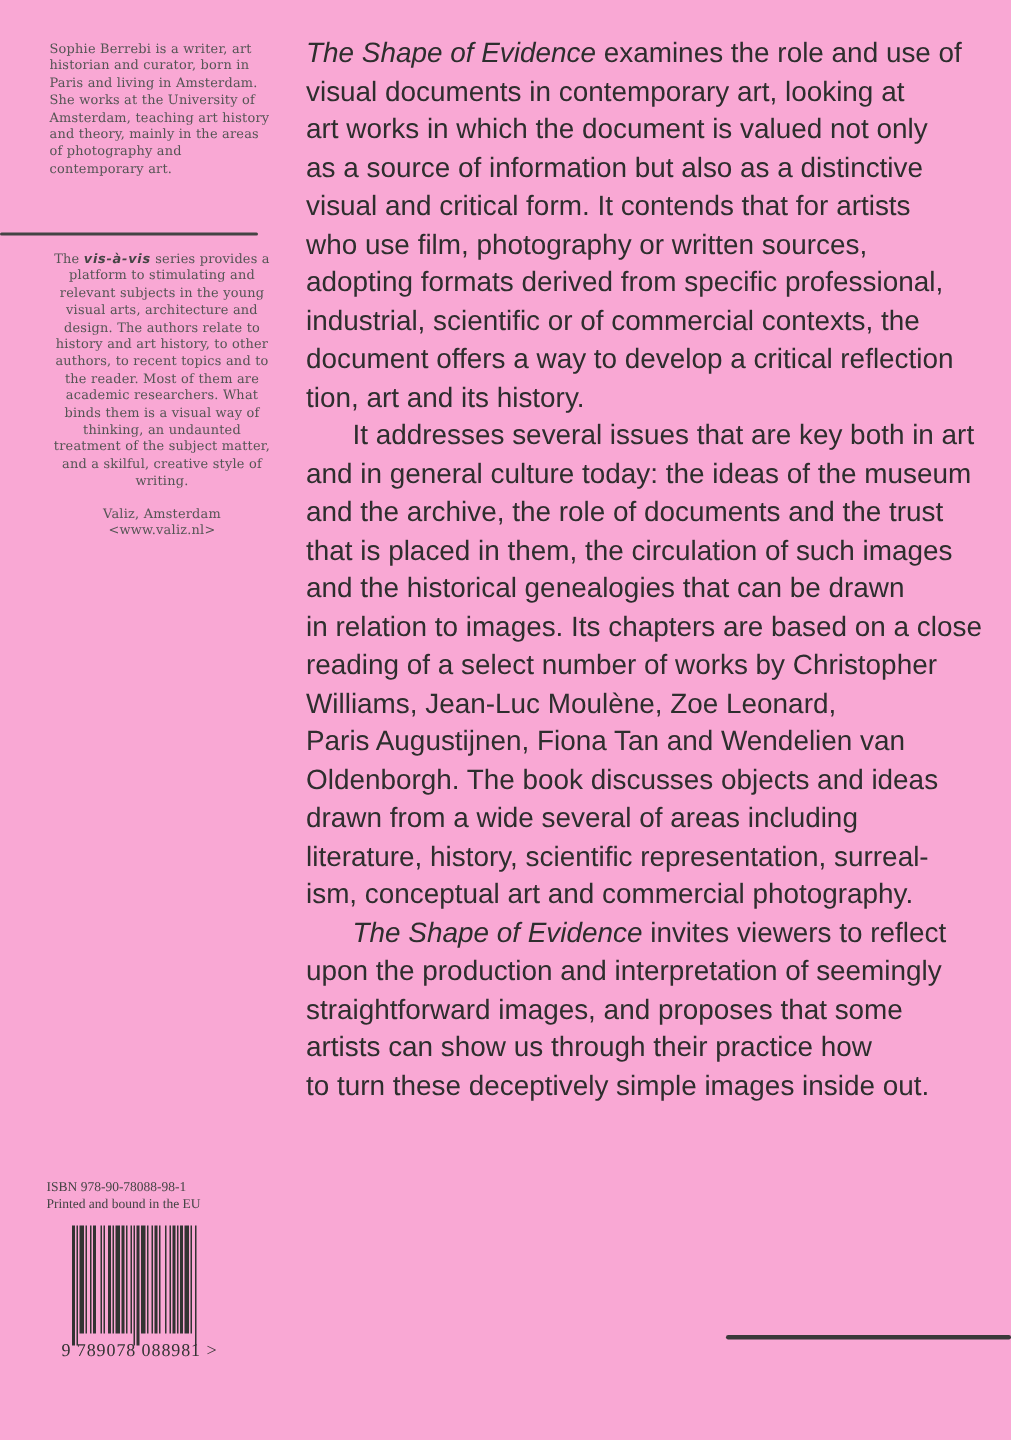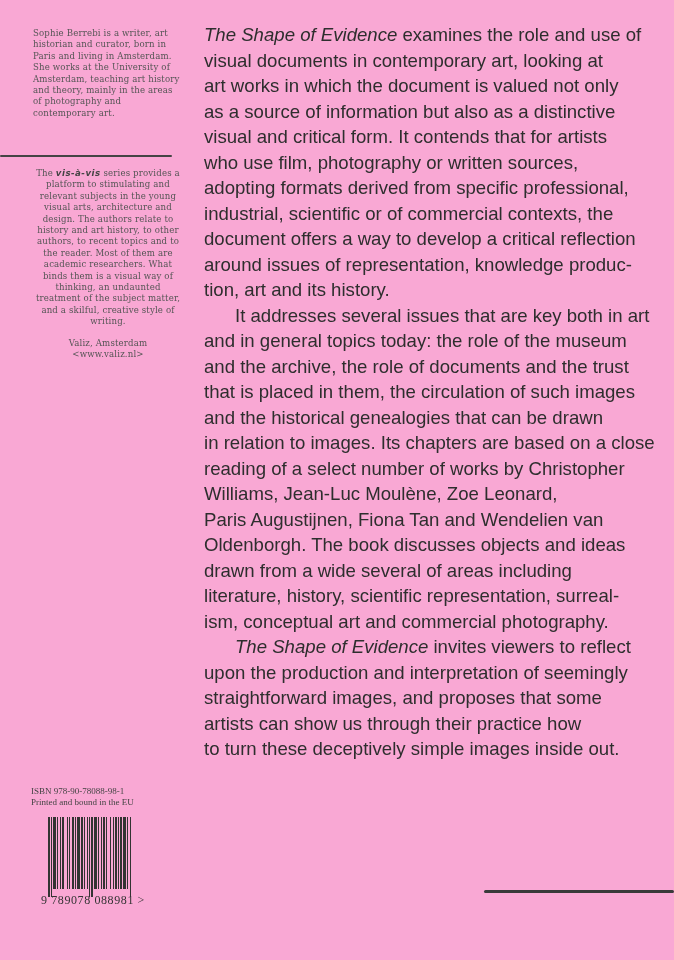--- a/index.html
+++ b/index.html
@@ -149,26 +149,25 @@
     <p>
       <span class="line"><em>The Shape of Evidence</em><span> examines the role and use of</span></span>
       <span class="line">visual documents in contemporary art, looking at</span>
       <span class="line">art works in which the document is valued not only</span>
       <span class="line">as a source of information but also as a distinctive</span>
       <span class="line">visual and critical form. It contends that for artists</span>
       <span class="line">who use film, photography or written sources,</span>
       <span class="line">adopting formats derived from specific professional,</span>
       <span class="line">industrial, scientific or of commercial contexts, the</span>
       <span class="line">document offers a way to develop a critical reflection</span>
-      <span class="line">around issues of representation, knowledge produc-</span>
       <span class="line">tion, art and its history.</span>
     </p>
     <p>
       <span class="line" style="padding-left:31px">It addresses several issues that are key both in art</span>
-      <span class="line">and in general topics today: the role of the museum</span>
+      <span class="line">and in general culture today: the ideas of the museum</span>
       <span class="line">and the archive, the role of documents and the trust</span>
       <span class="line">that is placed in them, the circulation of such images</span>
       <span class="line">and the historical genealogies that can be drawn</span>
       <span class="line">in relation to images. Its chapters are based on a close</span>
       <span class="line">reading of a select number of works by Christopher</span>
       <span class="line">Williams, Jean-Luc Moulène, Zoe Leonard,</span>
       <span class="line">Paris Augustijnen, Fiona Tan and Wendelien van</span>
       <span class="line">Oldenborgh. The book discusses objects and ideas</span>
       <span class="line">drawn from a wide several of areas including</span>
       <span class="line">literature, history, scientific representation, surreal-</span>

